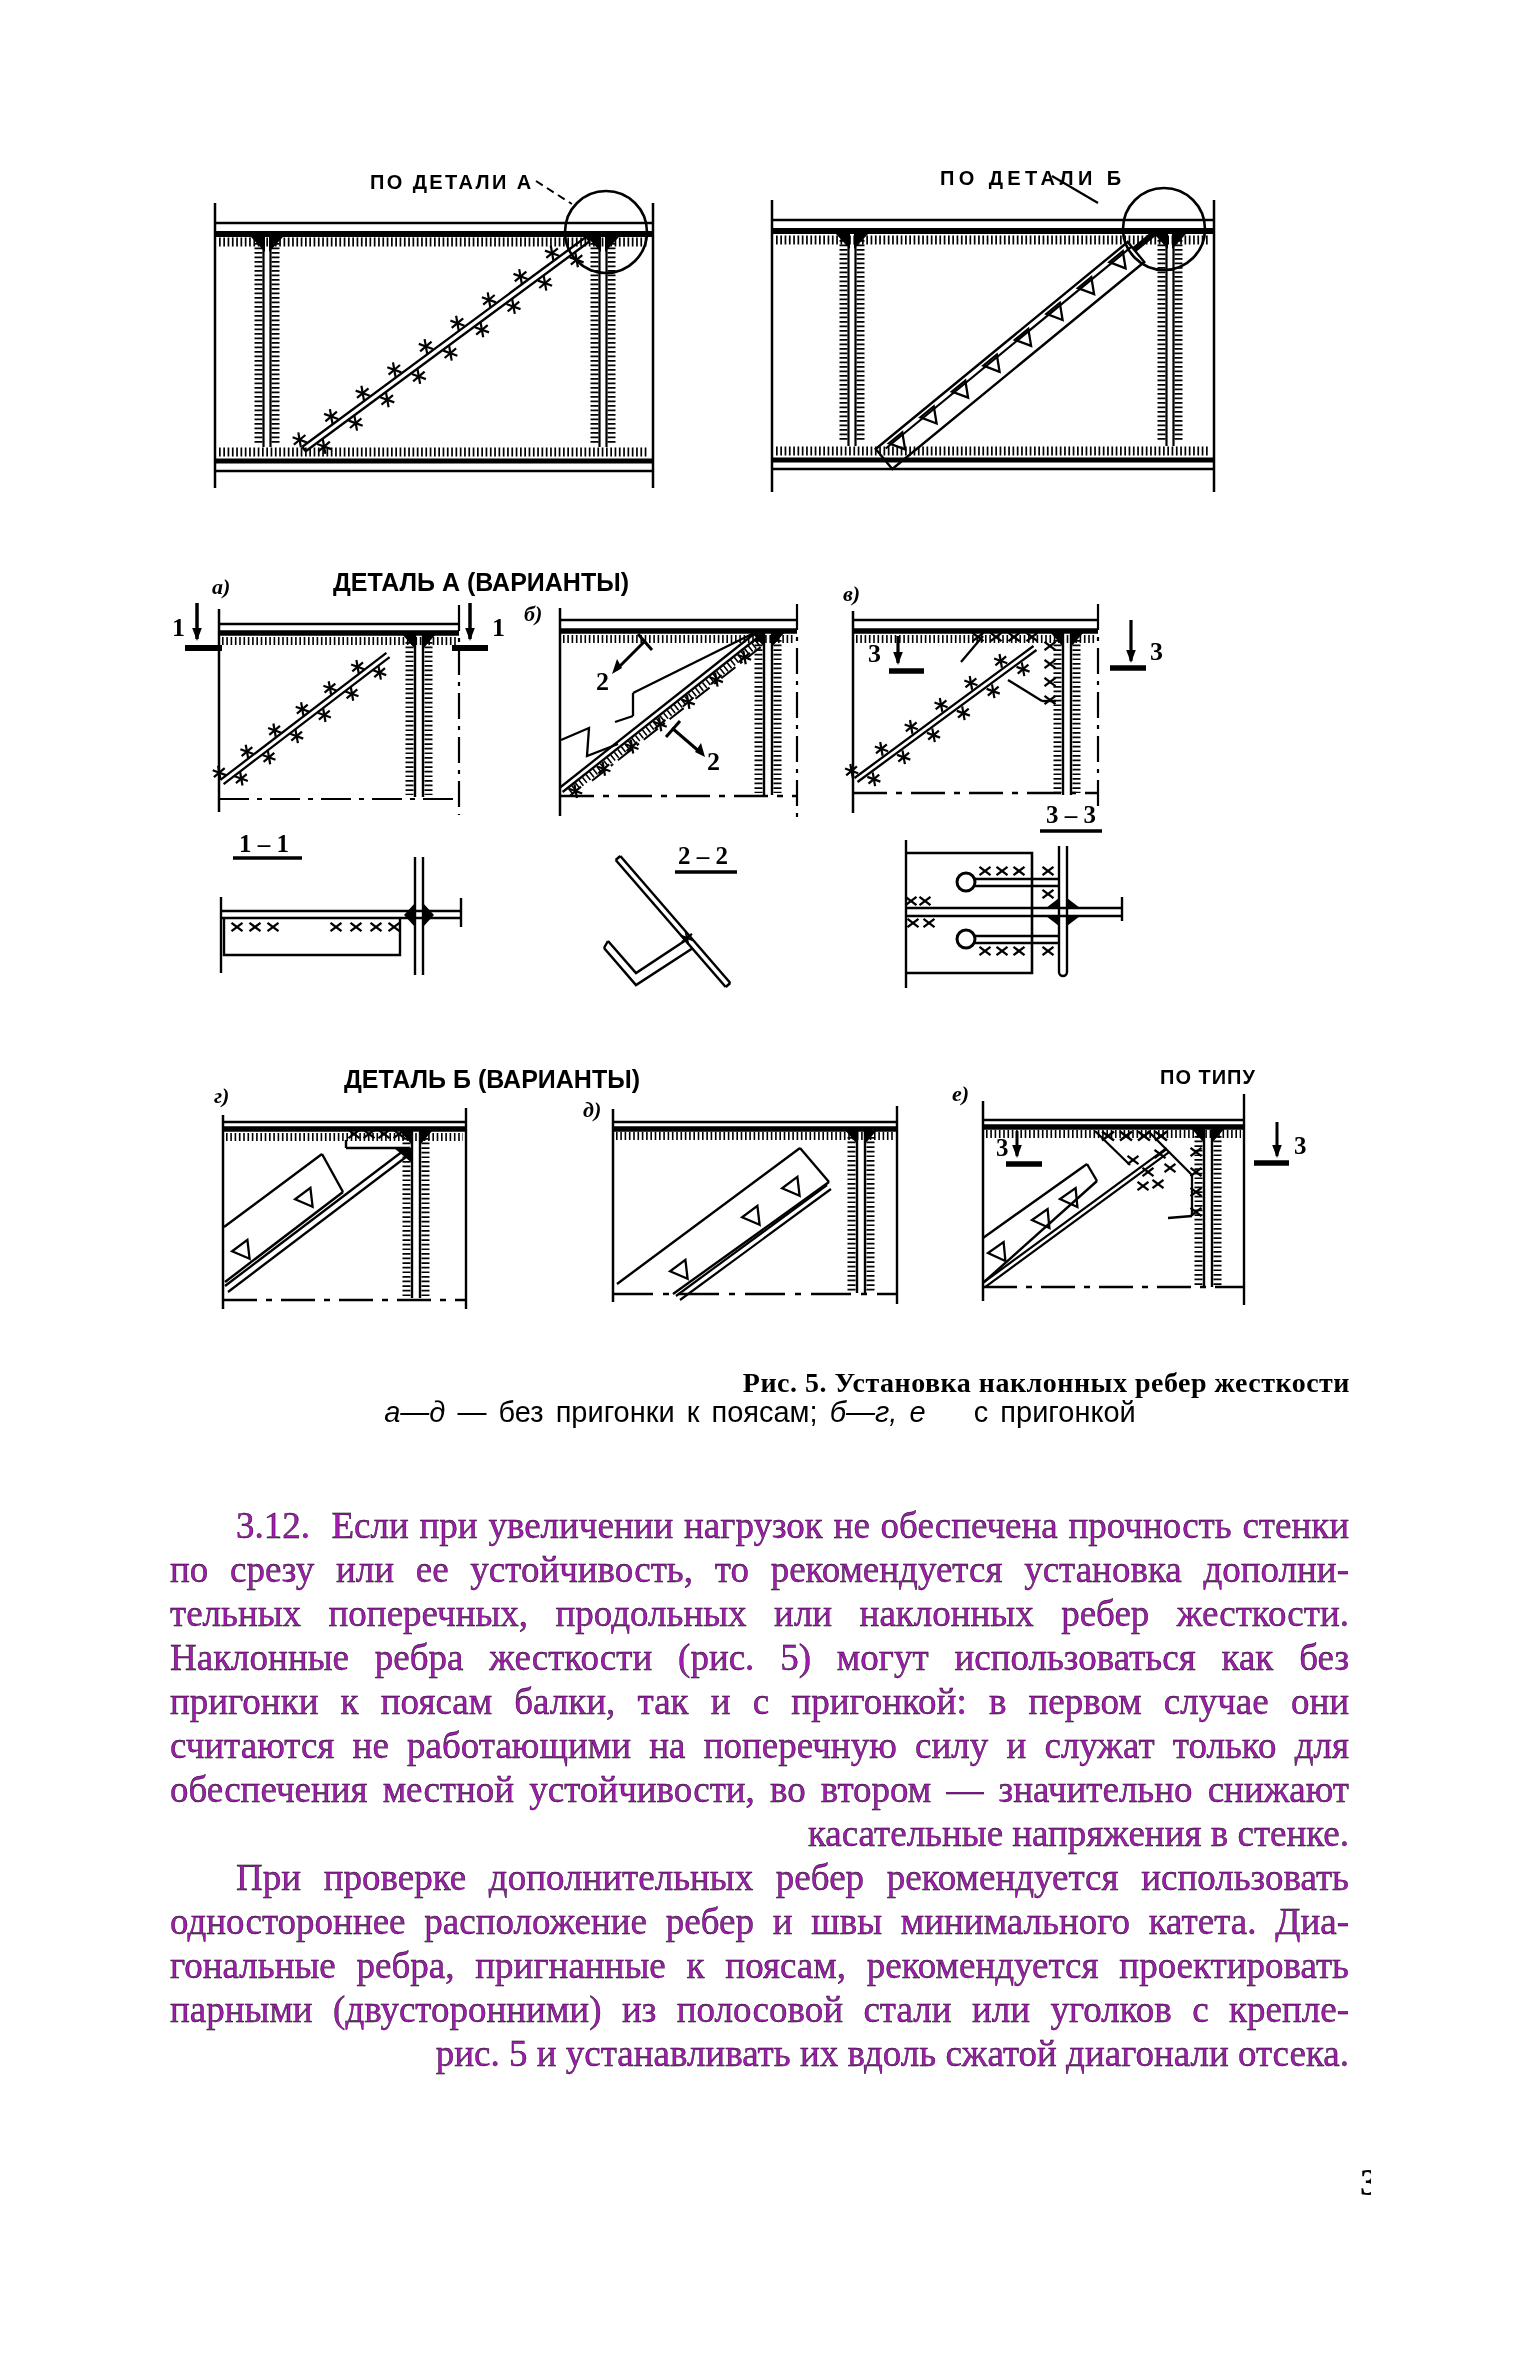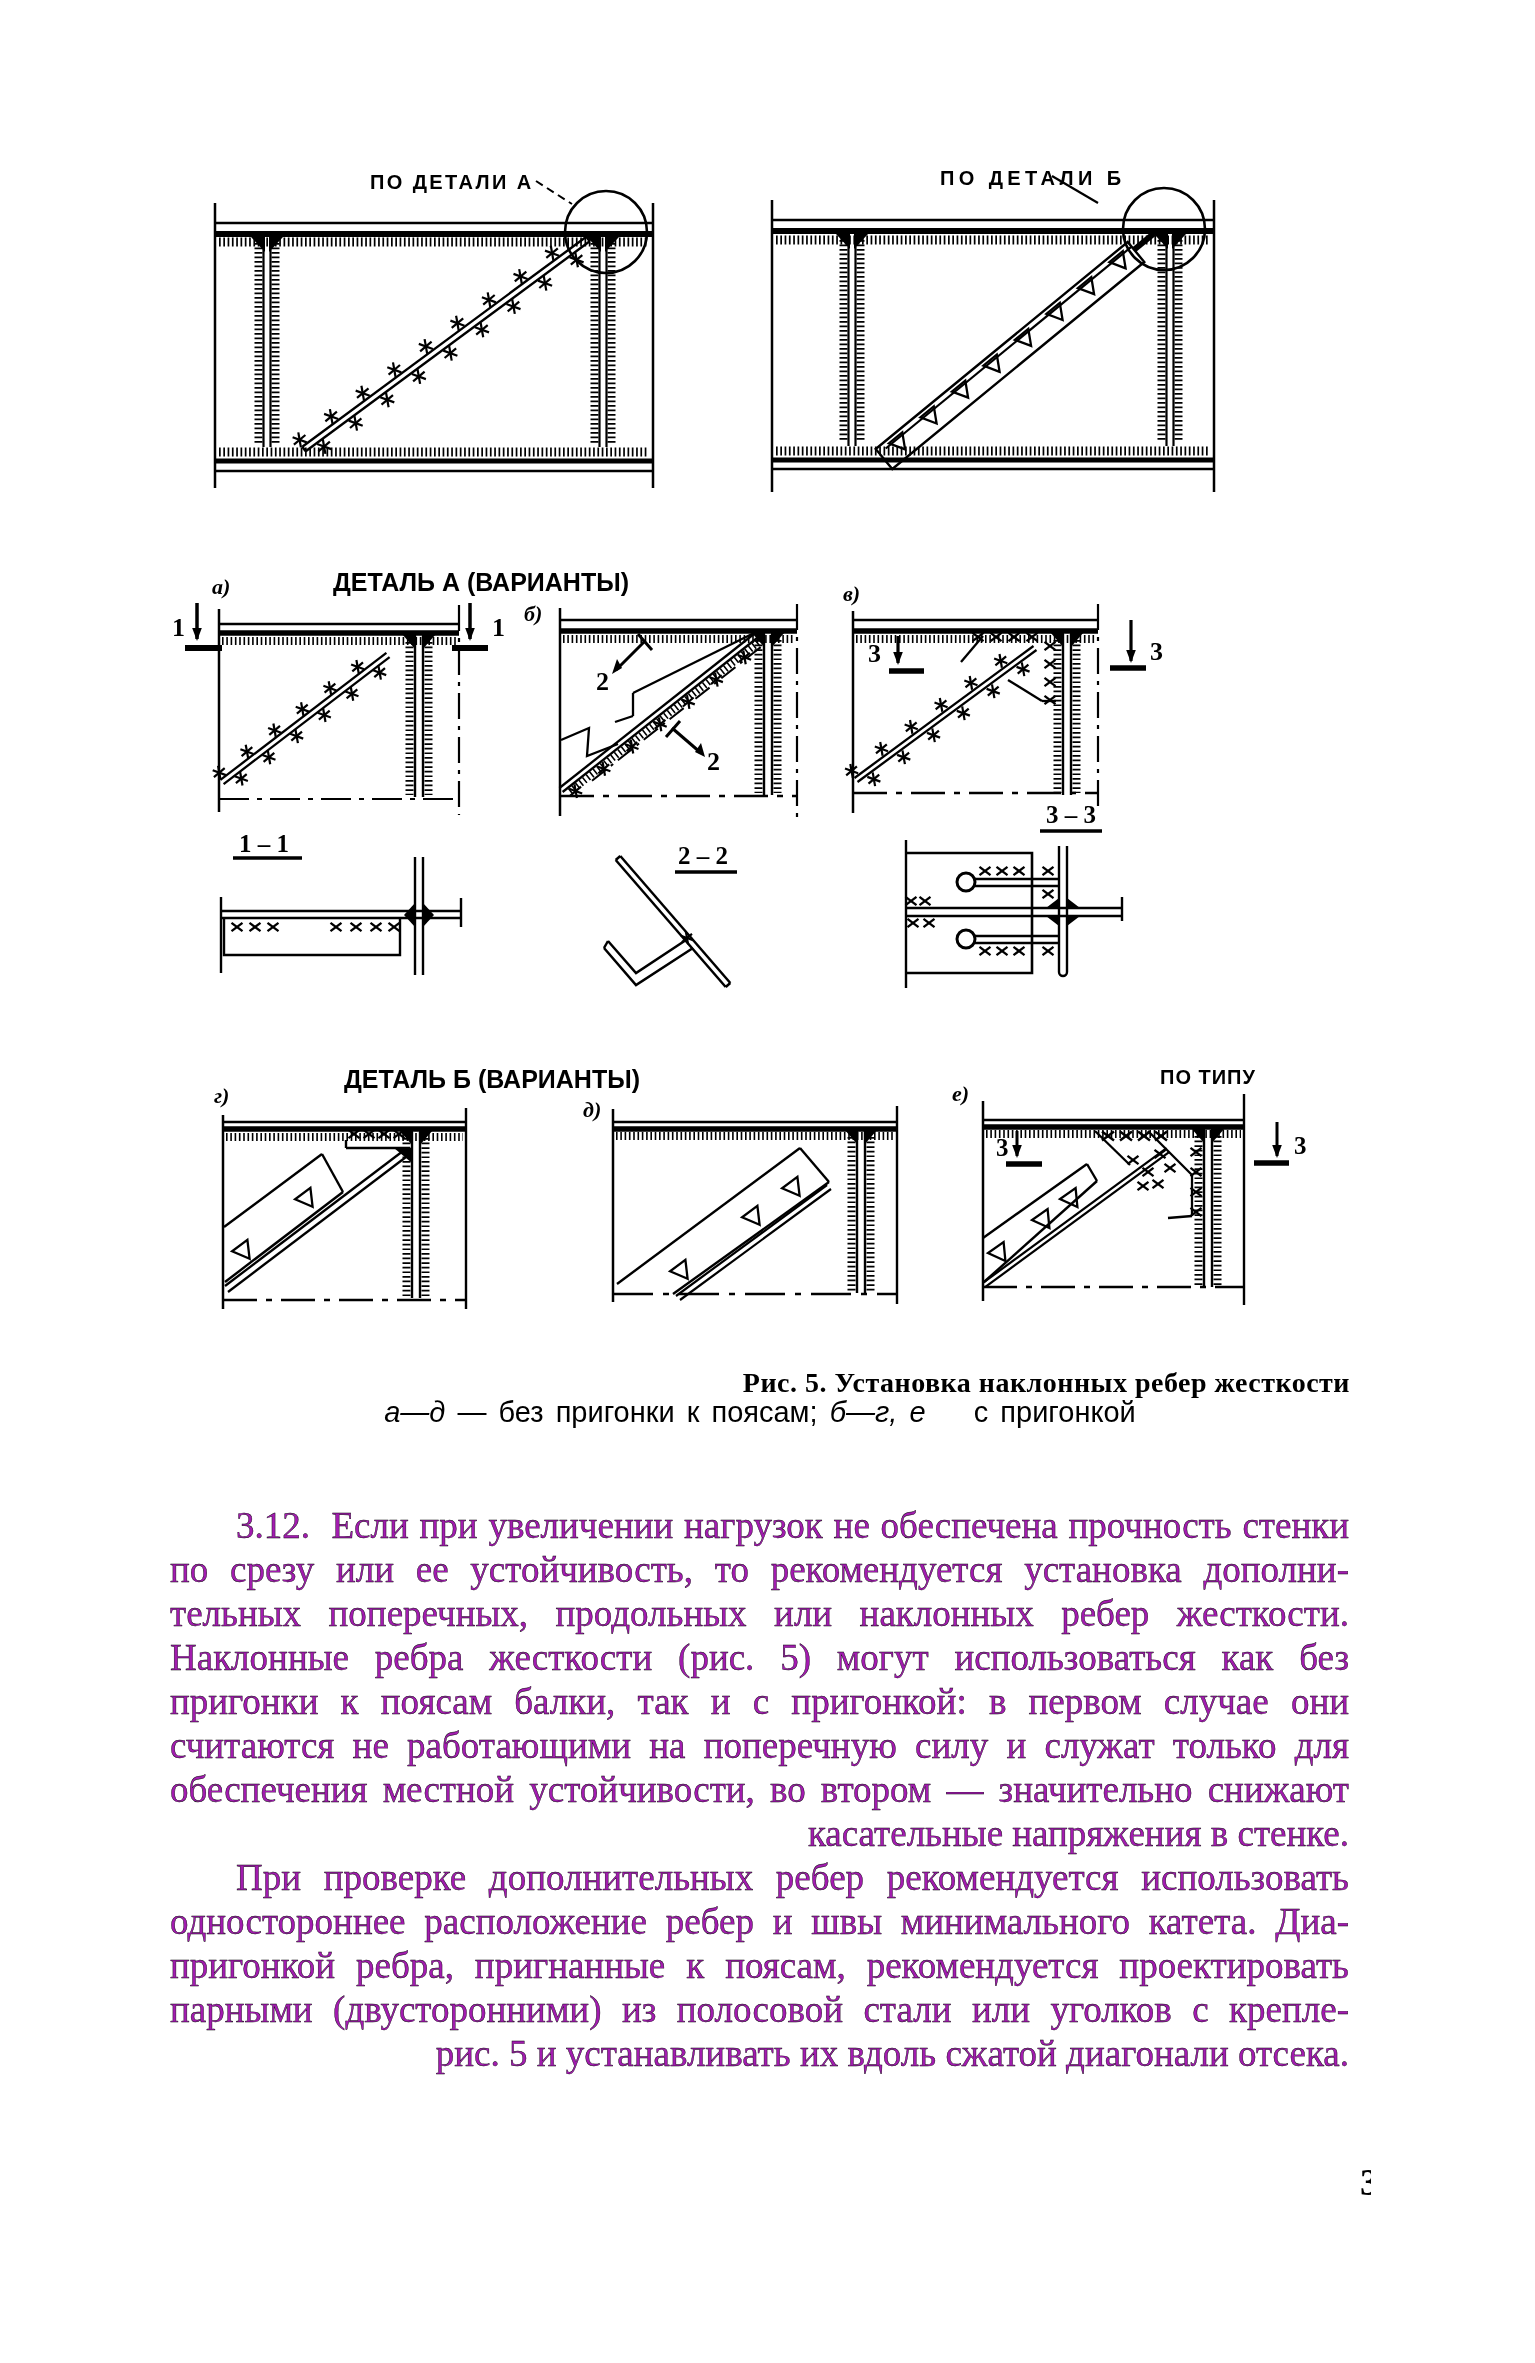--- a/index.html
+++ b/index.html
@@ -527,17 +527,17 @@
 <div class="tl jst ind">3.12.&nbsp; Если при увеличении нагрузок не обеспечена прочность стенки</div>
 <div class="tl jst">по срезу или ее устойчивость, то рекомендуется установка дополни-</div>
 <div class="tl jst">тельных поперечных, продольных или наклонных ребер жесткости.</div>
 <div class="tl jst">Наклонные ребра жесткости (рис. 5) могут использоваться как без</div>
 <div class="tl jst">пригонки к поясам балки, так и с пригонкой: в первом случае они</div>
 <div class="tl jst">считаются не работающими на поперечную силу и служат только для</div>
 <div class="tl jst">обеспечения местной устойчивости, во втором — значительно снижают</div>
 <div class="tl">касательные напряжения в стенке.</div>
 <div class="tl jst ind">При проверке дополнительных ребер рекомендуется использовать</div>
 <div class="tl jst">одностороннее расположение ребер и швы минимального катета. Диа-</div>
-<div class="tl jst">пригонкой ребра, пригнанные к поясам, рекомендуется проектировать</div>
+<div class="tl jst">гональные ребра, пригнанные к поясам, рекомендуется проектировать</div>
 <div class="tl jst">парными (двусторонними) из полосовой стали или уголков с крепле-</div>
 <div class="tl">рис. 5 и устанавливать их вдоль сжатой диагонали отсека.</div>
 </div>
 <div id="pgnum">31</div>
 </div>
 </body></html>

